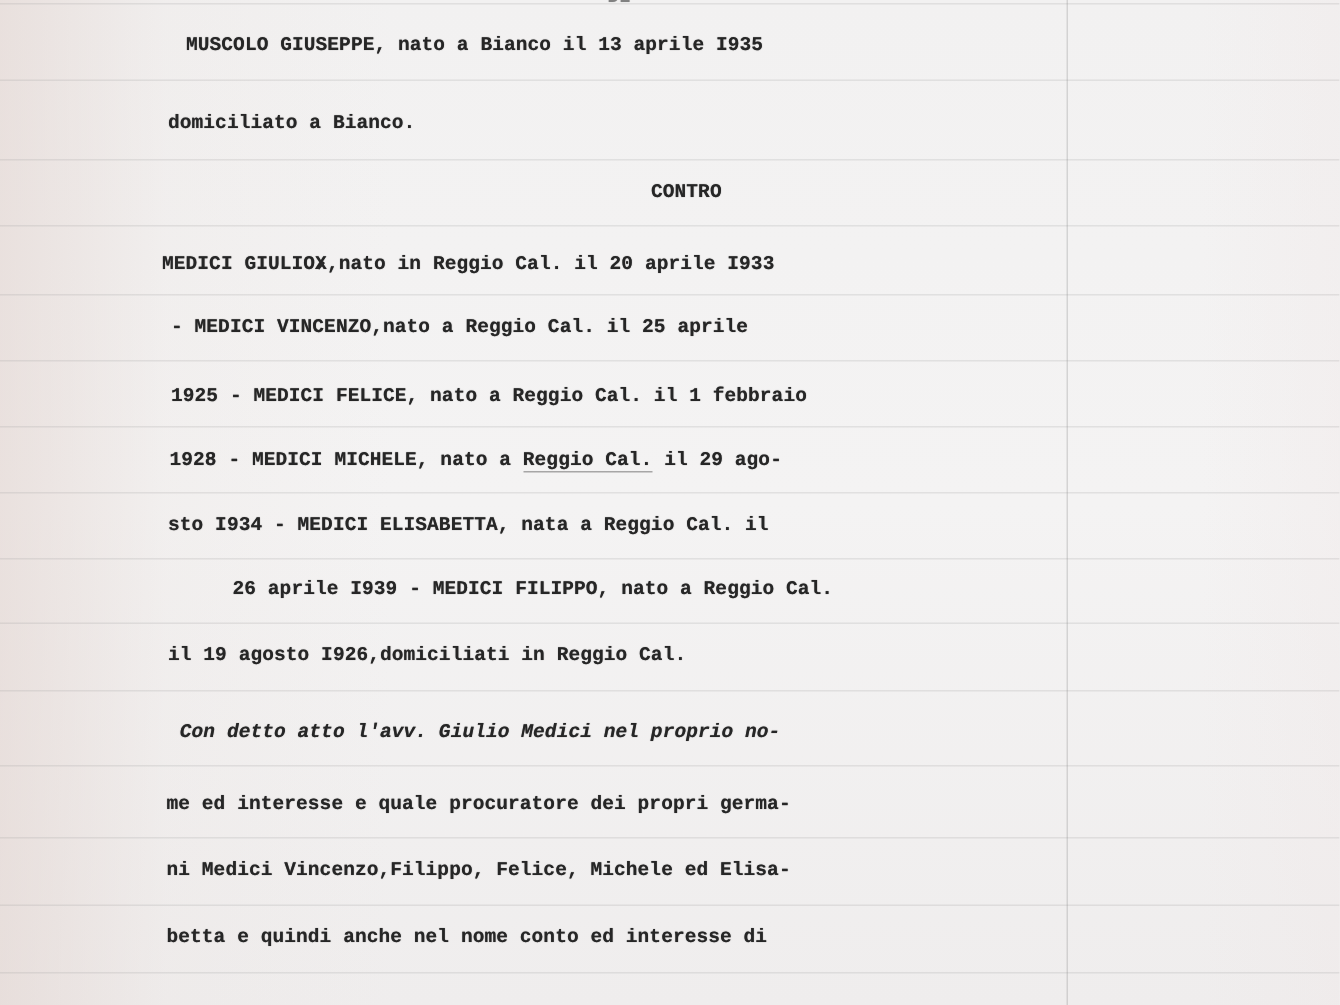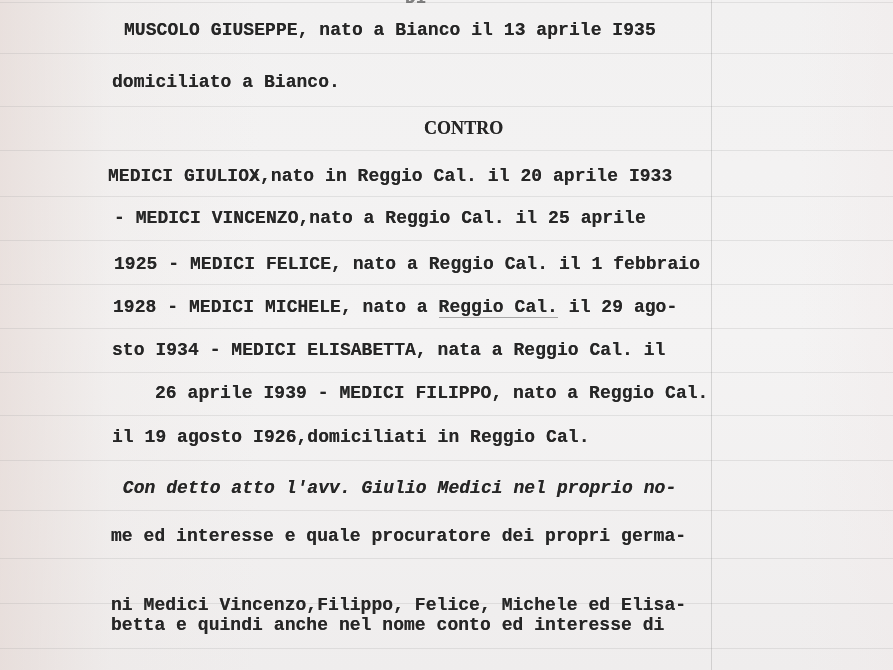--- a/index.html
+++ b/index.html
@@ -34,21 +34,21 @@
       left: 711px;
       top: 0;
       width: 1px;
       height: 670px;
       background: rgba(140,140,140,0.30);
     }
     .line {
       position: absolute;
       white-space: pre;
       color: #262626;
-      font-size: 18px;
+      font-size: 13px;
       font-weight: bold;
       letter-spacing: 0.05px;
       text-shadow: 0 0 0.6px rgba(30,30,30,0.7);
       line-height: 20px;
     }
     .cut-top {
       top: -12px;
       left: 405px;
       opacity: 0.55;
     }
@@ -92,30 +92,30 @@
 <div class="rule" style="top:603px"></div>
 <div class="rule" style="top:648px"></div>
 <div class="margin-line"></div>
 
 <main>
   <div class="line cut-top">DI</div>
 
   <div class="line" style="left:124px; top:20px;">MUSCOLO GIUSEPPE, nato a Bianco il 13 aprile I935</div>
   <div class="line" style="left:112px; top:72px;">domiciliato a Bianco.</div>
 
-  <div class="line heading" style="left:424px; top:118px;font-family:Liberation Serif, serif;">CONTRO</div>
+  <div class="line heading" style="left:434px; top:118px;">CONTRO</div>
 
   <div class="line" style="left:108px; top:166px;"><span>MEDICI GIULIO</span><span class="strike">X</span><span>,nato in Reggio Cal. il 20 aprile I933</span></div>
 
   <div class="line" style="left:114px; top:208px;">- MEDICI VINCENZO,nato a Reggio Cal. il 25 aprile</div>
   <div class="line" style="left:114px; top:254px;">1925 - MEDICI FELICE, nato a Reggio Cal. il 1 febbraio</div>
 
   <div class="line" style="left:113px; top:297px;"><span>1928 - MEDICI MICHELE, nato a </span><span class="uline">Reggio Cal.</span><span> il 29 ago-</span></div>
 
   <div class="line" style="left:112px; top:340px;">sto I934 - MEDICI ELISABETTA, nata a Reggio Cal. il</div>
   <div class="line" style="left:112px; top:383px;margin-left:43px;">26 aprile I939 - MEDICI FILIPPO, nato a Reggio Cal.</div>
   <div class="line" style="left:112px; top:427px;text-align:right;">il 19 agosto I926,domiciliati in Reggio Cal.</div>
 
   <div class="line" style="left:112px; top:478px;font-style:italic;"> Con detto atto l'avv. Giulio Medici nel proprio no-</div>
   <div class="line" style="left:111px; top:526px;">me ed interesse e quale procuratore dei propri germa-</div>
-  <div class="line" style="left:111px; top:570px;margin-top:25px;">ni Medici Vincenzo,Filippo, Felice, Michele ed Elisa-</div>
+  <div class="line" style="left:111px; top:570px;">ni Medici Vincenzo,Filippo, Felice, Michele ed Elisa-</div>
   <div class="line" style="left:111px; top:615px;">betta e quindi anche nel nome conto ed interesse di</div>
 </main>
 
 </body></html>

